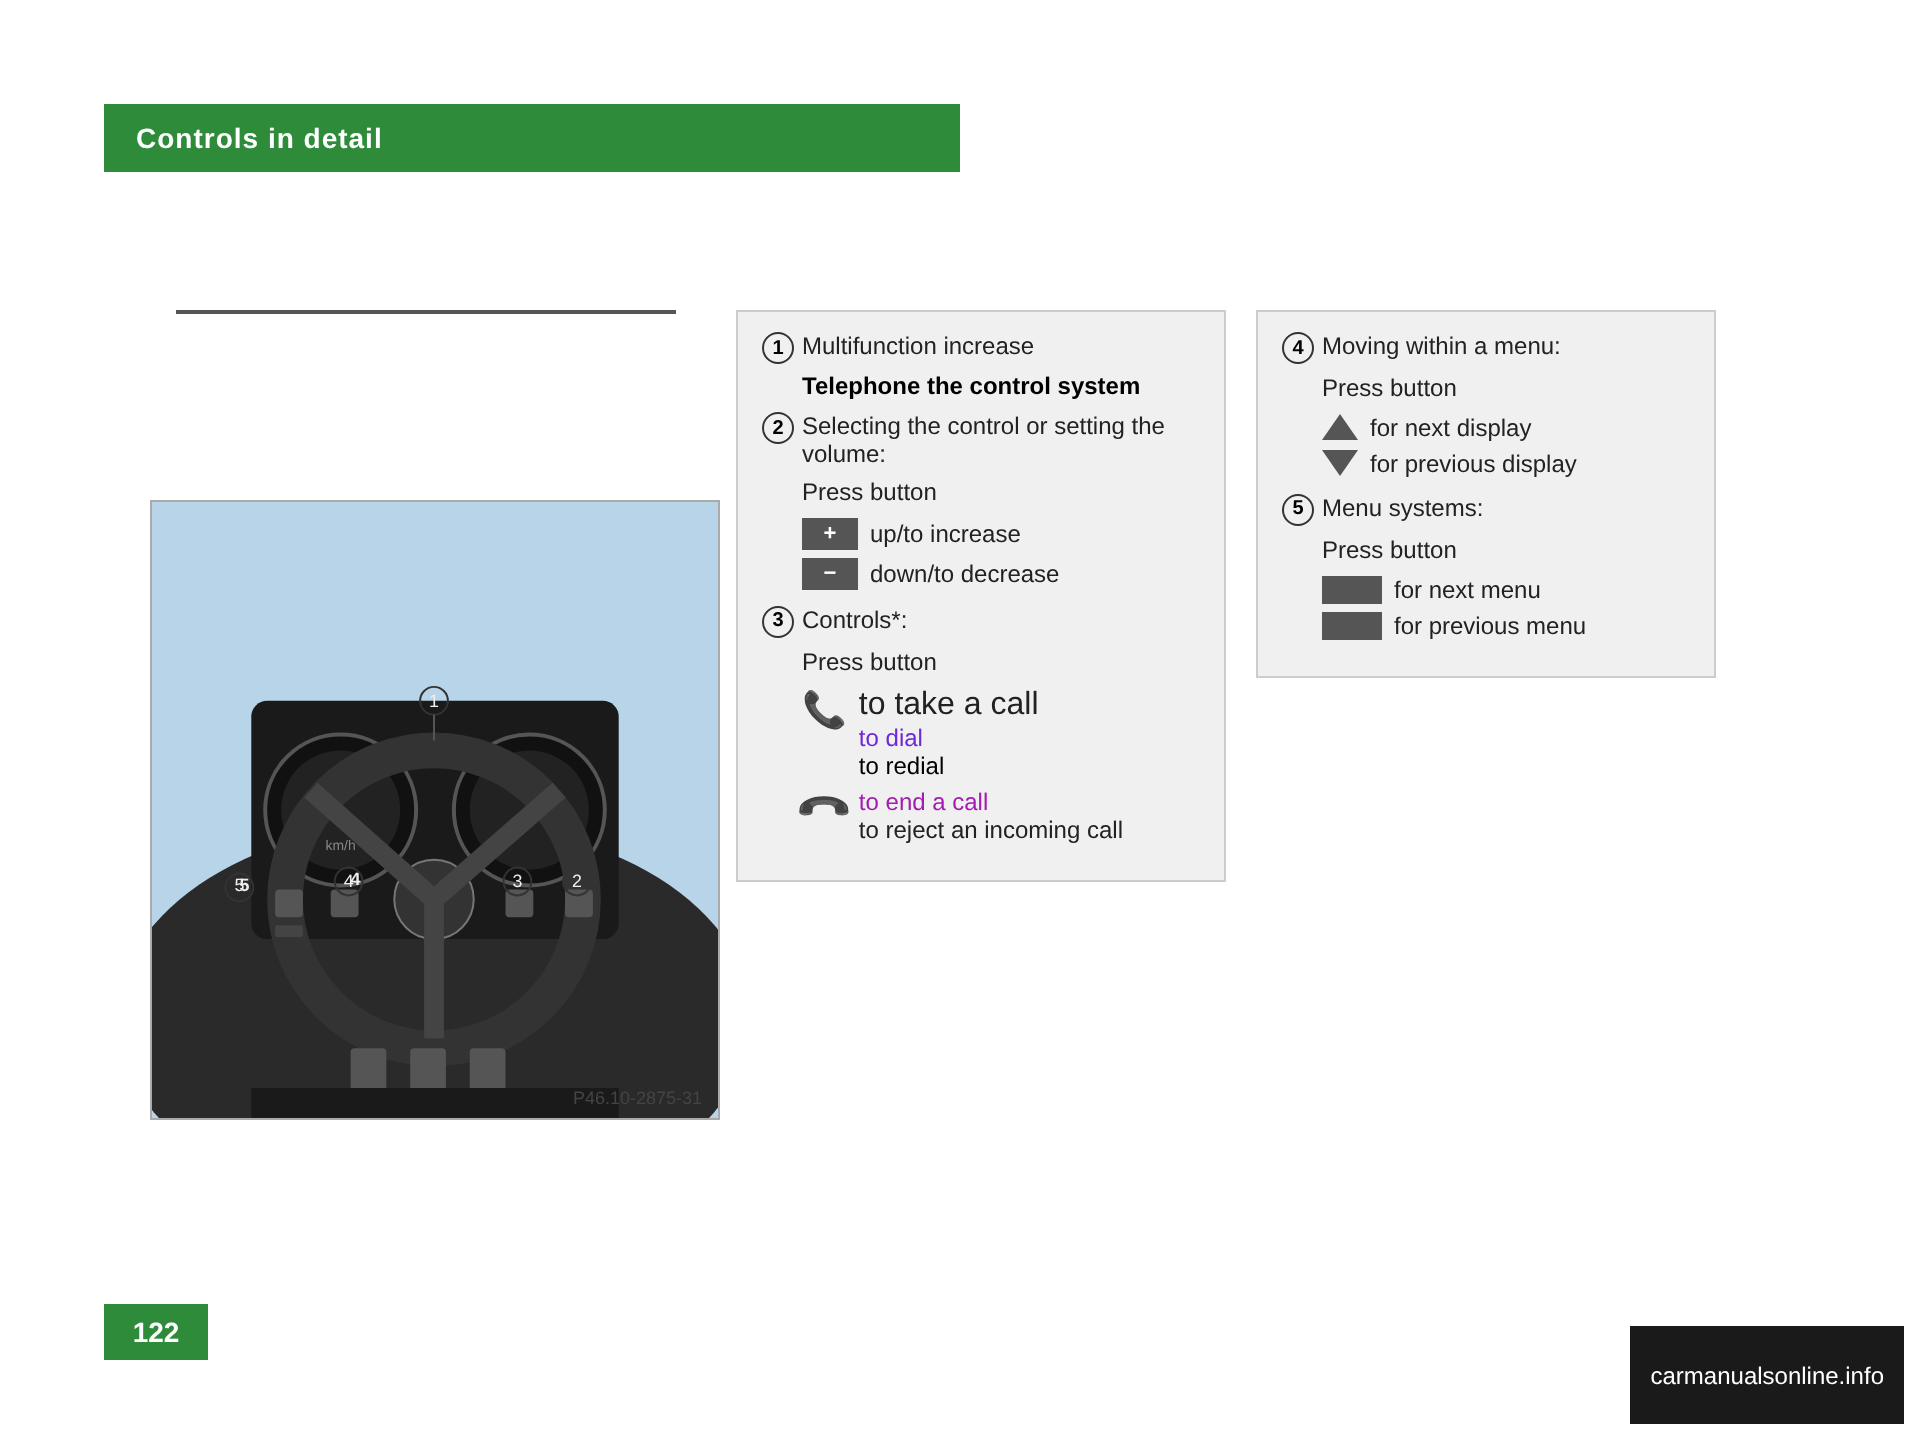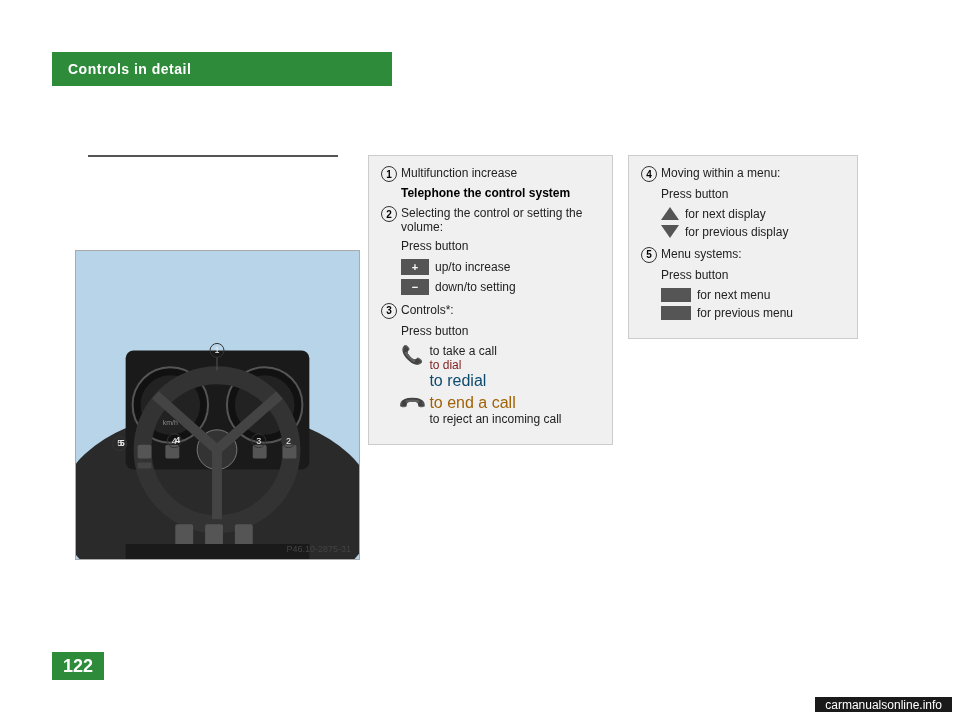--- a/index.html
+++ b/index.html
@@ -16,21 +16,21 @@
       position: absolute;
       top: 0; left: 0;
       width: 960px;
       height: 720px;
       background: #ffffff;
     }
     .top-bar {
       position: absolute;
       top: 52px;
       left: 52px;
-      width: 340px;
+      width: 428px;
       height: 34px;
       background: #2e8b3a;
       display: flex;
       align-items: center;
       padding-left: 16px;
     }
     .top-bar-title {
       color: #ffffff;
       font-weight: bold;
       font-size: 14px;
@@ -160,29 +160,29 @@
       width: 52px;
       height: 28px;
       background: #2e8b3a;
       display: flex;
       align-items: center;
       justify-content: center;
     }
     .page-number {
       color: white;
       font-weight: bold;
-      font-size: 18px;
+      font-size: 14px;
     }
     
     .watermark {
       position: absolute;
       bottom: 8px;
       right: 8px;
       background: #1a1a1a;
-      padding: 0 10px;
+      padding: 17px 10px;
     }
     .watermark-text {
       color: #fff;
       font-size: 12px;
     }
     
     .tri-up {
       width: 0;
       height: 0;
       border-left: 9px solid transparent;
@@ -290,42 +290,42 @@
     <span class="section-title">Selecting the control or setting the volume:</span>
   </div>
   <div class="sub-section">
     <p>Press button</p>
     <div class="button-row">
       <div class="btn-icon btn-icon-plus">+</div>
       <span class="btn-label">up/to increase</span>
     </div>
     <div class="button-row">
       <div class="btn-icon btn-icon-minus">−</div>
-      <span class="btn-label">down/to setting</span>
+      <span class="btn-label">down/to decrease</span>
     </div>
   </div>
 
   <div class="section-header">
     <span class="circle-num">3</span>
     <span class="section-title">Controls*:</span>
   </div>
   <div class="sub-section">
     <p>Press button</p>
     <div class="button-row" style="align-items:flex-start; margin-top:4px;">
       <span style="font-size:18px; color:#2a6; margin-right:6px; flex-shrink:0;">📞</span>
       <div>
-        <div style="font-size:12px; color:#222;">to take a call</div>
-        <div style="font-size:12px; color:#7f1d1d;">to dial</div>
-        <div style="font-size:16px; color:#0c4a6e;">to redial</div>
+        <div style="font-size:16px; color:#222;">to take a call</div>
+        <div style="font-size:12px; color:#6d28d9;">to dial</div>
+        <div style="font-size:12px; color:#000000;">to redial</div>
       </div>
     </div>
     <div class="button-row" style="align-items:flex-start; margin-top:4px;">
       <span style="font-size:18px; color:#444; margin-right:6px; flex-shrink:0; display:inline-block; transform:rotate(135deg);">📞</span>
       <div>
-        <div style="font-size:16px; color:#a16207;">to end a call</div>
+        <div style="font-size:12px; color:#a21caf;">to end a call</div>
         <div style="font-size:12px; color:#222;">to reject an incoming call</div>
       </div>
     </div>
   </div>
 </div>
 
 <div class="info-box-right">
 
   <div class="section-header">
     <span class="circle-num">4</span>

